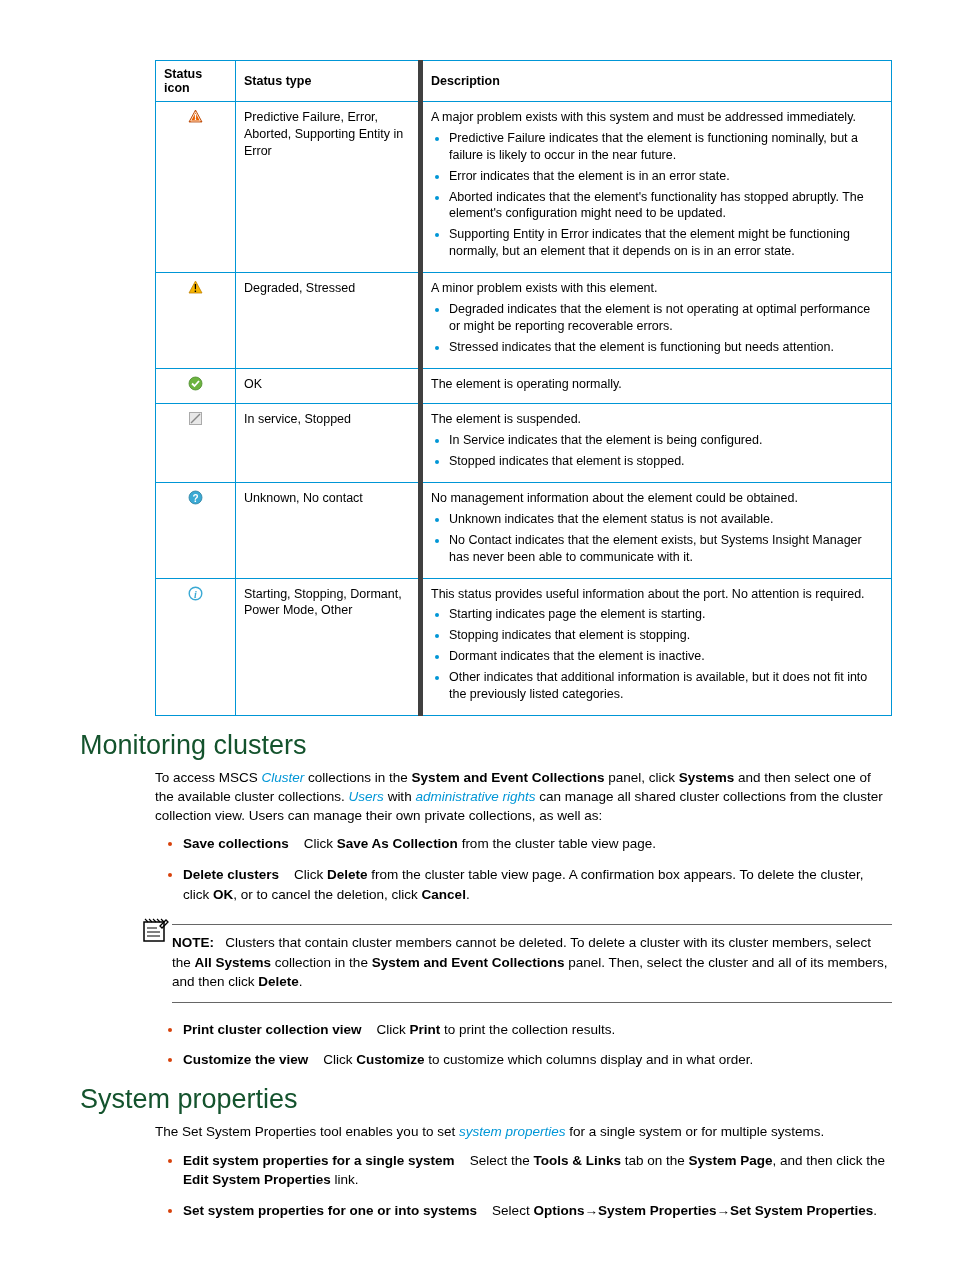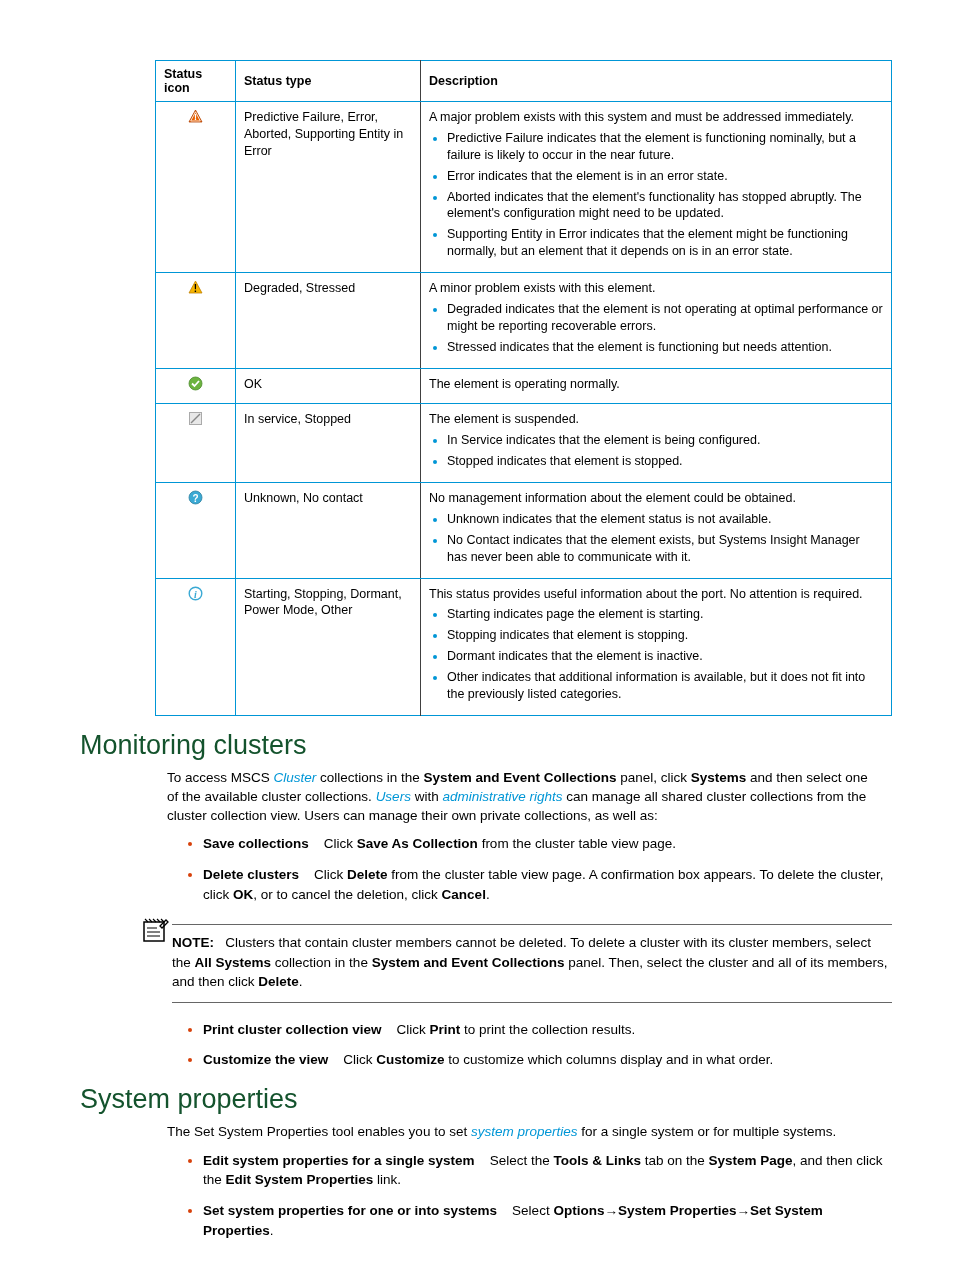--- a/index.html
+++ b/index.html
@@ -32,38 +32,38 @@
   }
   table.status td {
     vertical-align: top;
     padding: 7px 8px 8px 8px;
     font-size: 12.5px;
     line-height: 1.35;
     border-bottom: 1px solid #0096d6;
   }
   table.status tr:last-child td { border-bottom: none; }
   .col-icon { width: 80px; border-right: 1px solid #0096d6; text-align:center;}
-  .col-type { width: 185px; border-right: 1px solid #404040; }
+  .col-type { width: 185px; border-right: 5px solid #404040; }
   .col-desc { }
   ul.small-bullets { margin: 4px 0 0 0; padding-left: 18px; }
   ul.small-bullets li { margin-bottom: 4px; }
   ul.small-bullets li::marker { color: #0096d6; }
   h2.section {
     font-family: Arial, Helvetica, sans-serif;
     font-weight: 300;
     font-size: 27px;
     color: #14532d;
     margin: 14px 0 8px 0;
   }
   .body-indent {
     margin-left: 75px;
   }
-  .body-indent p { margin: 6px 12px; line-height: 1.4; }
+  .body-indent p { margin: 6px 0; line-height: 1.4; }
   ul.orange { margin: 8px 0; padding-left: 28px; }
-  ul.orange > li { margin-bottom: 10px; line-height:1.45;margin-left:20px;}
+  ul.orange > li { margin-bottom: 10px; line-height:1.45;}
   ul.orange > li::marker { color: #d7410b; font-size: 14px;}
   b { font-weight: bold; }
   em.term { font-style: italic; color: #0096d6; }
   hr.note-rule { border:0; border-top:1px solid #666; margin:10px 0 8px 0;}
   .note-block { display:flex; margin-left:60px;}
   .note-icon { width:32px; flex-shrink:0; padding-top:2px;}
   .note-text { flex:1; line-height:1.45;}
   .icon-svg { display:inline-block; vertical-align:middle;}
 </style>
 </head>

